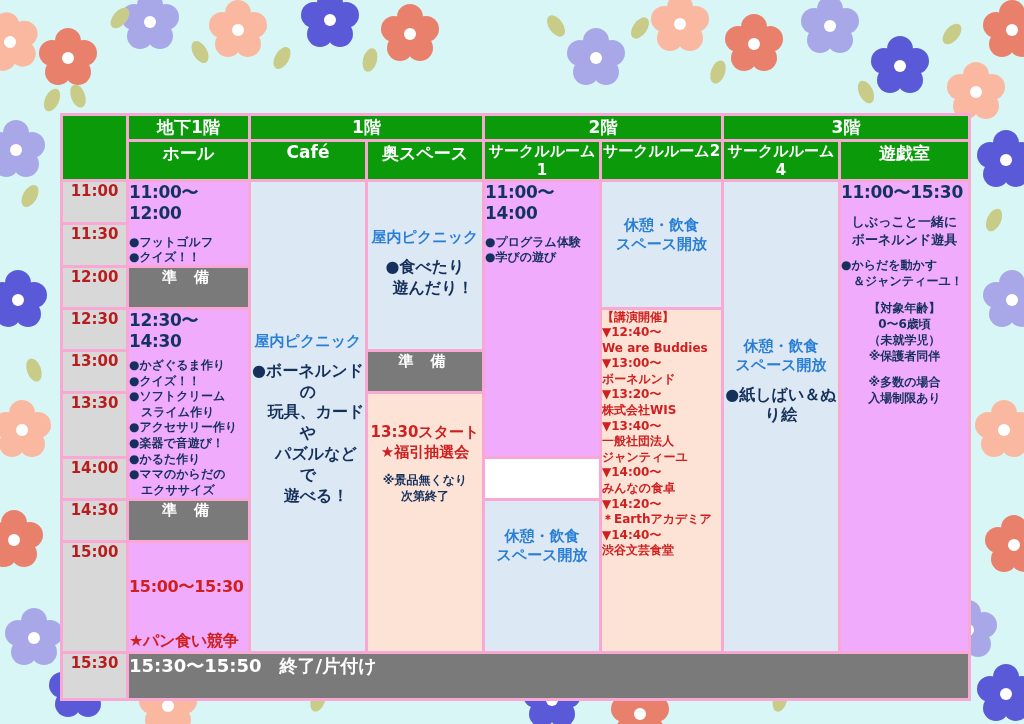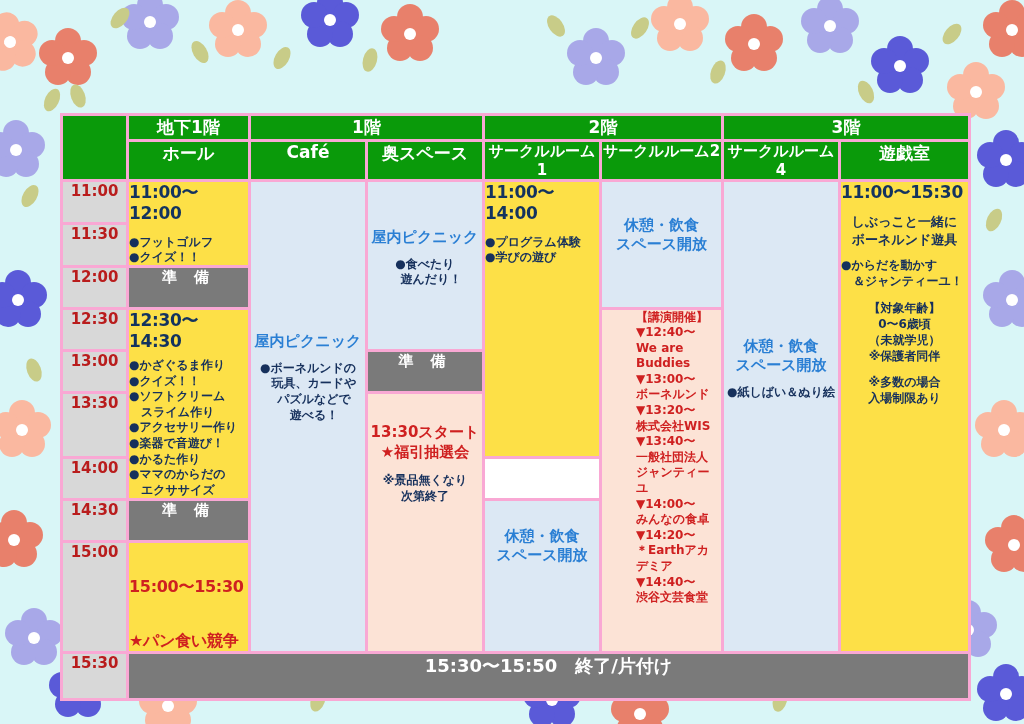--- a/index.html
+++ b/index.html
@@ -33,38 +33,38 @@
     background:#0a9a0a;color:#fff;text-align:center;vertical-align:middle;
     font-size:17px;padding:4px 0;border-color:#0a9a0a;
   }
   .hdr.small{font-size:15px;}
   .hdr.corner{background:#0a9a0a;}
   .timecell{
     background:#d8d8d8;color:#b91c1c;font-size:15px;
     text-align:center;vertical-align:middle;height:39px;
   }
   .cell{font-size:12px;line-height:1.25;}
-  .c-green{background:#fde047;}
+  .c-green{background:#f0abfc;}
   .c-blue{background:#dce8f4;}
   .c-peach{background:#fce3d6;}
   .c-gray{background:#7a7a7a;color:#fff;text-align:center;vertical-align:middle;
           font-size:15px;letter-spacing:6px;}
   .pad{padding:5px 6px 8px 7px;}
   .tm{font-size:17px;color:#13335f;letter-spacing:-0.3px;}
   .tm-red{font-size:16px;color:#cf2020;letter-spacing:-0.3px;margin-top:34px;}
   .navy{color:#16305c;}
   .blue-hd{color:#2a7fd4;font-size:15px;text-align:center;}
-  .blue-sub{color:#16305c;font-size:12px;text-align:center;line-height:1.3;}
+  .blue-sub{color:#16305c;font-size:16px;text-align:center;line-height:1.3;}
   .ctr{text-align:center;}
   .red-lg{color:#cf2020;font-size:15px;line-height:1.35;text-align:center;}
-  .red-list{color:#cf2020;font-size:12px;line-height:1.3;padding-left:34px;}
+  .red-list{color:#cf2020;font-size:12px;line-height:1.3;}
   .gap6{height:6px;}
   .gap10{height:10px;}
   .lastrow{
-    background:#7a7a7a;color:#fff;text-align:center;vertical-align:middle;
+    background:#7a7a7a;color:#fff;vertical-align:middle;
     font-size:18px;height:44px;
   }
 </style>
 </head>
 <body>
 
 <svg id="flower-border" viewBox="0 0 1024 724" width="1024" height="724" aria-hidden="true">
   <defs>
     <g id="fl">
       <circle cx="0" cy="-17" r="13"></circle>

